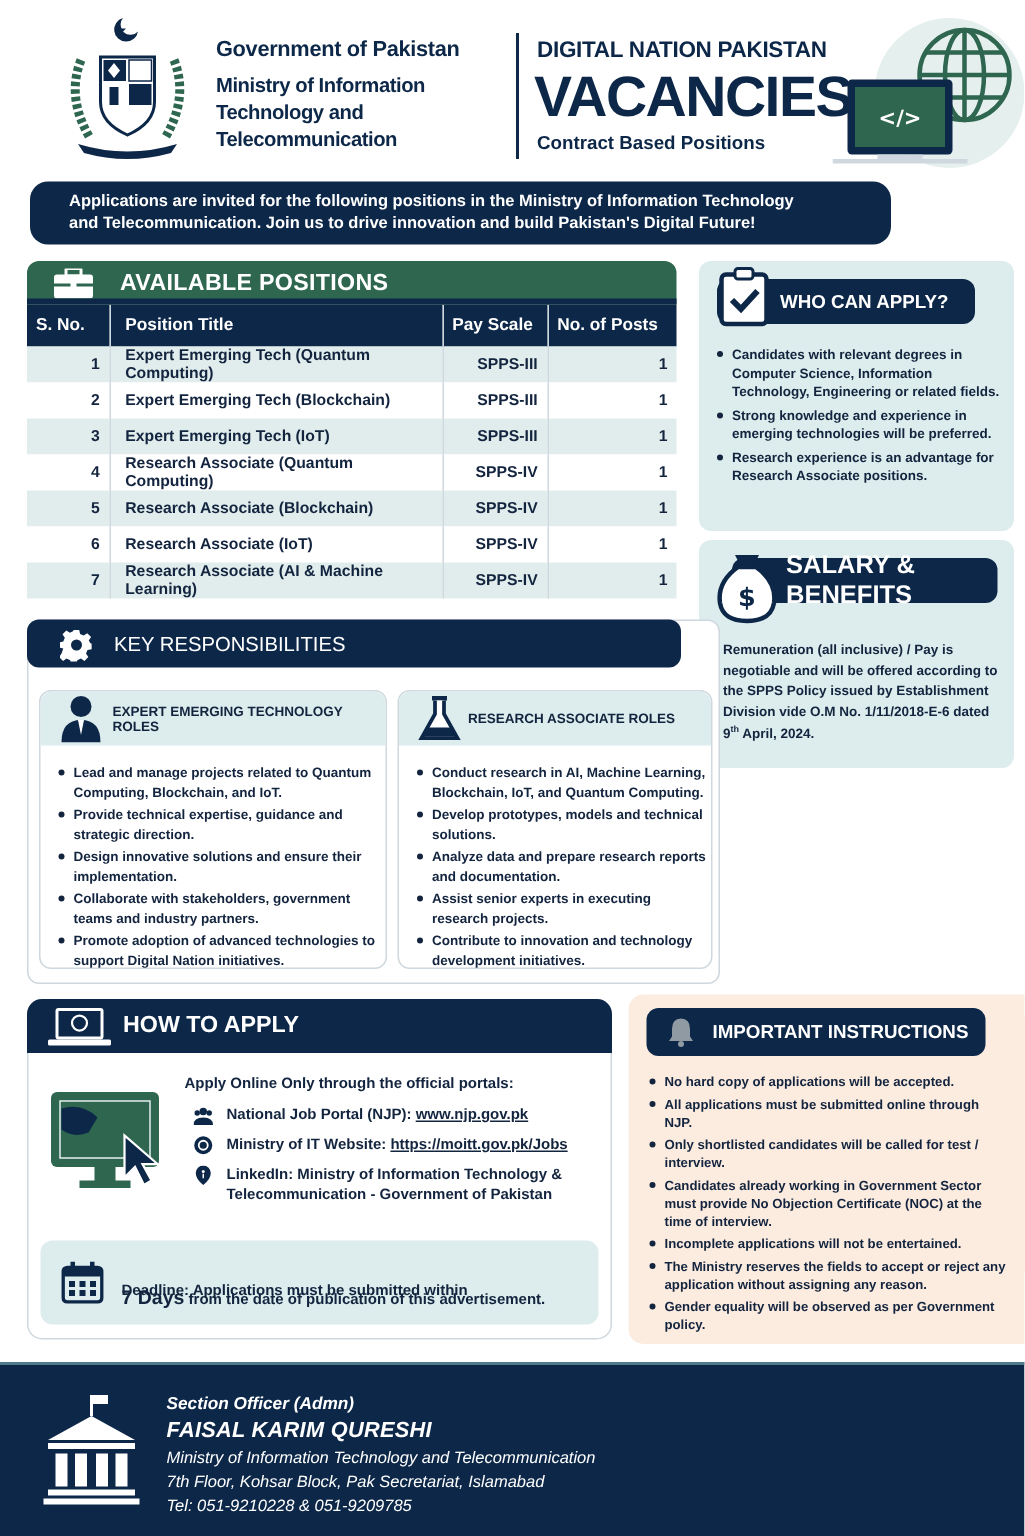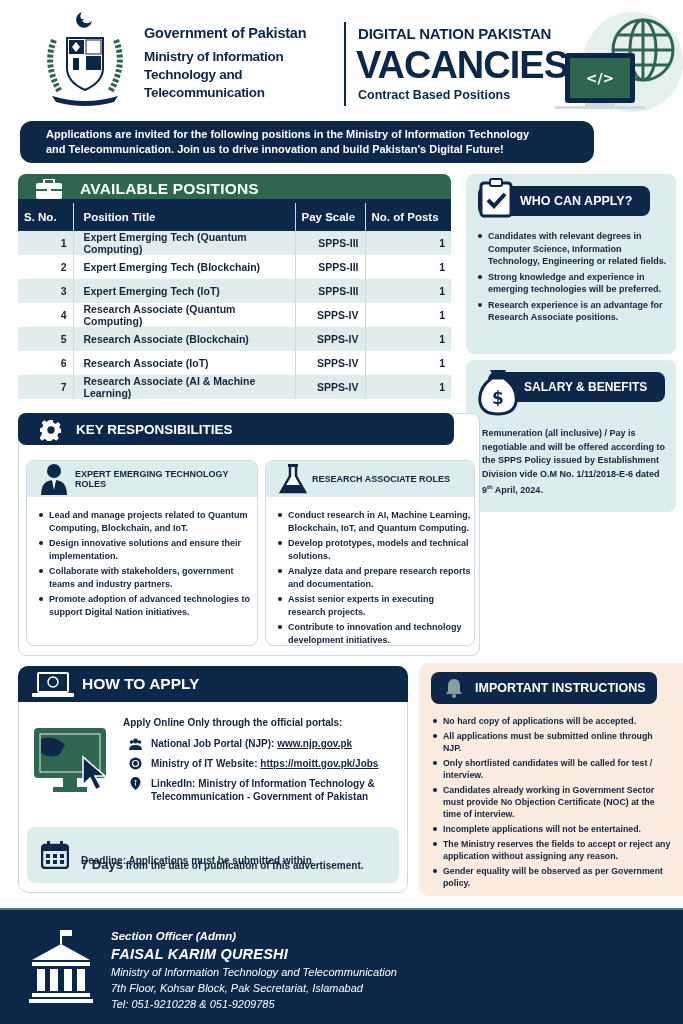--- a/index.html
+++ b/index.html
@@ -60,29 +60,29 @@
       font-weight: bold; display: flex; align-items: center;
     }
     .who-pill { left: 12px; top: 12px; width: 172px; height: 30px; font-size: 12.5px; padding-left: 42px; }
     .who-icon { position: absolute; left: 12px; top: 4px; width: 36px; height: 40px; }
     .bullets { list-style: none; font-size: 9px; font-weight: bold; color: #13243e; line-height: 12.5px; }
     .bullets li { position: relative; padding-left: 12px; margin-bottom: 3px; }
     .bullets li::before { content: ""; position: absolute; left: 2px; top: 4px; width: 4px; height: 4px; border-radius: 50%; background: #13243e; }
     .who-list { position: absolute; left: 10px; top: 56px; width: 198px; }
 
     .salary-panel { left: 466px; top: 360px; width: 210px; height: 152px; background: #ddeced; border-radius: 8px; }
-    .salary-pill { left: 22px; top: 12px; width: 177px; height: 30px; font-size: 12px; padding-left: 36px; }
+    .salary-pill { left: 22px; top: 12px; width: 177px; height: 30px; font-size: 17px; padding-left: 36px; }
     .salary-icon { position: absolute; left: 12px; top: 8px; width: 40px; height: 48px; }
     .salary-text { position: absolute; left: 16px; top: 67px; width: 186px; font-size: 9px; font-weight: bold; line-height: 13.5px; color: #13243e; }
 
     
     .kr-card { left: 18px; top: 413px; width: 462px; height: 243px; border: 1px solid #cfd8de; border-radius: 8px; background: #fff; }
     .kr-header {
       position: absolute; left: -1px; top: -1px; width: 436px; height: 32px; background: #0c2748; border-radius: 8px;
-      color: #fff; font-size: 13.5px; font-weight: bold; display: flex; align-items: center; padding-left: 58px;
+      color: #fff; font-size: 13.5px; font-weight: normal; display: flex; align-items: center; padding-left: 58px;
     }
     .kr-gear { position: absolute; left: 22px; top: 6px; width: 22px; height: 22px; }
     .role-box { position: absolute; top: 46px; border: 1px solid #cfd8de; border-radius: 8px; background: #fff; }
     .role-box .role-head { height: 36px; background: #ddeced; border-radius: 8px 8px 0 0; position: relative; font-size: 9px; font-weight: bold; color: #13243e; display: flex; align-items: center; }
     .role-a { left: 7px; width: 232px; height: 186px; }
     .role-b { left: 246px; width: 210px; height: 186px; }
     .role-a .role-head { padding-left: 48px; }
     .role-b .role-head { padding-left: 46px; }
     .role-icon { position: absolute; left: 12px; top: 2px; width: 30px; height: 32px; }
     .role-list { position: absolute; left: 10px; top: 48px; }
@@ -274,20 +274,21 @@
     <div class="role-head">
       <svg class="role-icon" viewBox="0 0 30 32">
         <circle cx="15" cy="8" r="7" fill="#0c2748"></circle>
         <path d="M2 32 q0 -15 13 -15 q13 0 13 15z" fill="#0c2748"></path>
         <path d="M13 17 l2 10 l2 -10z" fill="#fff"></path>
       </svg>
       <span>EXPERT EMERGING TECHNOLOGY ROLES</span>
     </div>
     <ul class="bullets role-list">
       <li>Lead and manage projects related to Quantum Computing, Blockchain, and IoT.</li>
+      <li>Provide technical expertise, guidance and strategic direction.</li>
       <li>Design innovative solutions and ensure their implementation.</li>
       <li>Collaborate with stakeholders, government teams and industry partners.</li>
       <li>Promote adoption of advanced technologies to support Digital Nation initiatives.</li>
     </ul>
   </div>
 
   <div class="role-box role-b">
     <div class="role-head">
       <svg class="role-icon" viewBox="0 0 30 32">
         <rect x="10" y="1" width="10" height="3" fill="#0c2748"></rect>

